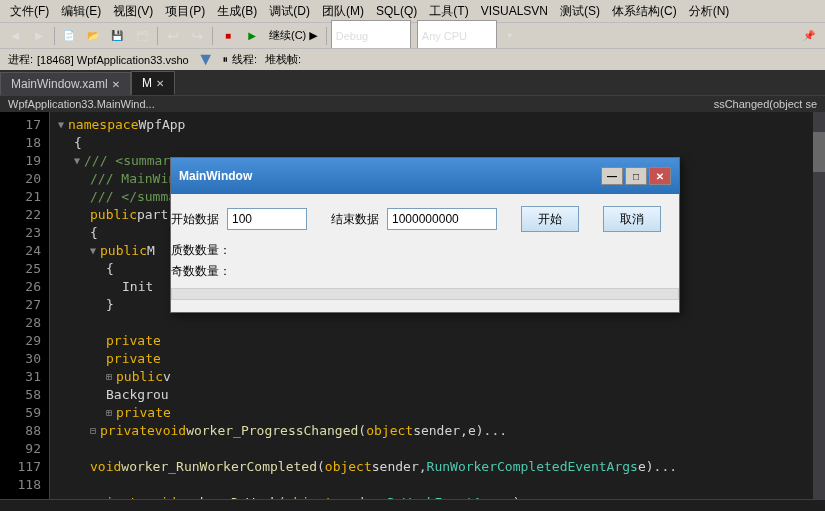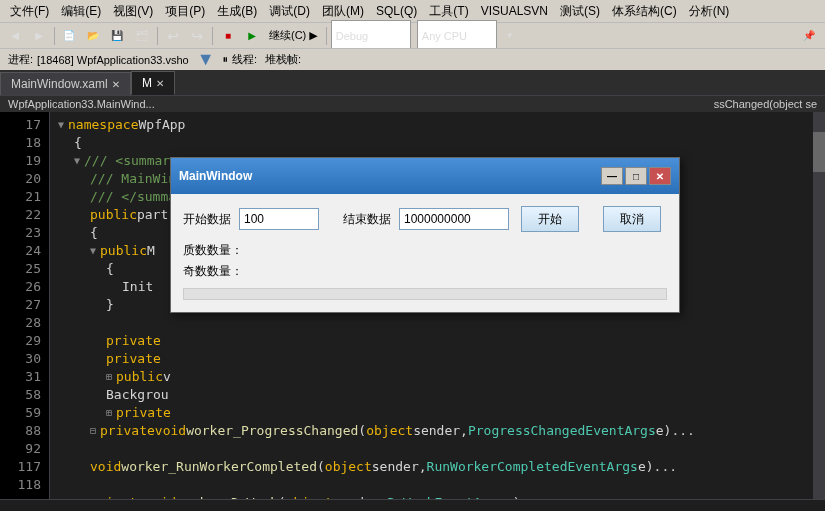--- a/index.html
+++ b/index.html
@@ -172,21 +172,21 @@
       color: #000;
       font-size: 10px;
       display: flex;
       align-items: center;
       justify-content: center;
       cursor: pointer;
       margin-left: 2px;
     }
     .modal-ctrl-btn.close-btn { background: #c75050; color: white; }
     .modal-body {
-      padding: 12px 12px;
+      padding: 12px 0;
       background: #f0f0f0;
     }
     .modal-row {
       display: flex;
       align-items: center;
       margin-bottom: 10px;
       gap: 8px;
     }
     .modal-label {
       color: #000;
@@ -424,21 +424,20 @@
         <div class="code-line indent-2">
           <span style="color:#858585;margin-right:4px;font-size:10px;">⊟</span>
           <span class="kw">private</span>
             <span> </span>
             <span class="kw">void</span>
             <span> </span>
             <span class="method">worker_ProgressChanged</span>
             <span>(</span>
             <span class="kw">object</span>
             <span> sender, </span>
-            <span class="type">ProgressChangedEventArgs</span>
             <span> e)</span>
             <span style="color:#ccc;">...</span>
         </div>
         <div class="code-line"></div>
         <div class="code-line indent-2">
           <span class="kw">void</span>
             <span> </span>
             <span class="method">worker_RunWorkerCompleted</span>
             <span>(</span>
             <span class="kw">object</span>
@@ -470,21 +469,21 @@
             <div class="modal-ctrl-btn">—</div>
             <div class="modal-ctrl-btn">□</div>
             <div class="modal-ctrl-btn close-btn">✕</div>
           </div>
           <div class="modal-body">
             <div class="modal-row">
               <span class="modal-label">开始数据</span>
               <input class="modal-input" type="text" value="100" style="width: 80px;">
               <span class="modal-label" style="margin-left:16px;">结束数据</span>
               <input class="modal-input" type="text" value="1000000000" style="width: 110px;">
-              <button class="modal-btn" style="margin-left:4px;">开始</button>
+              <button class="modal-btn" style="margin-left:16px;">开始</button>
               <button class="modal-btn" style="margin-left:16px;">取消</button>
             </div>
             <div class="modal-stat-row">
               <span class="modal-stat-label">质数数量：</span>
             </div>
             <div class="modal-stat-row">
               <span class="modal-stat-label">奇数数量：</span>
             </div>
             <div class="modal-progress-area">
               <div class="modal-progress-bar" style="width:0%;"></div>

